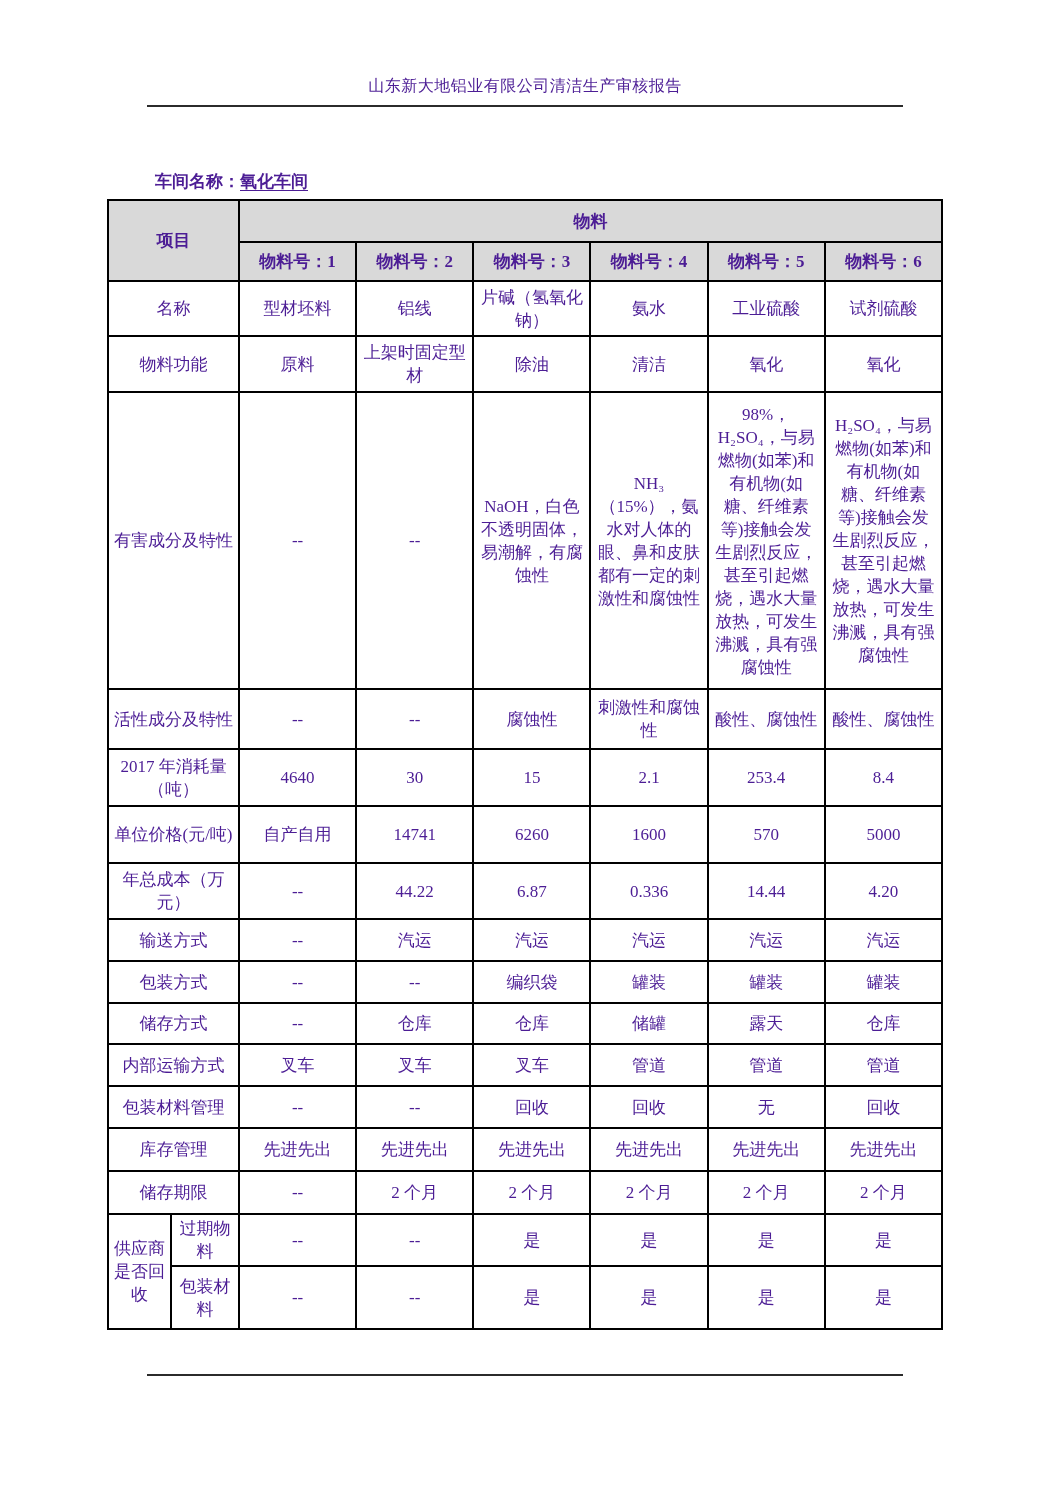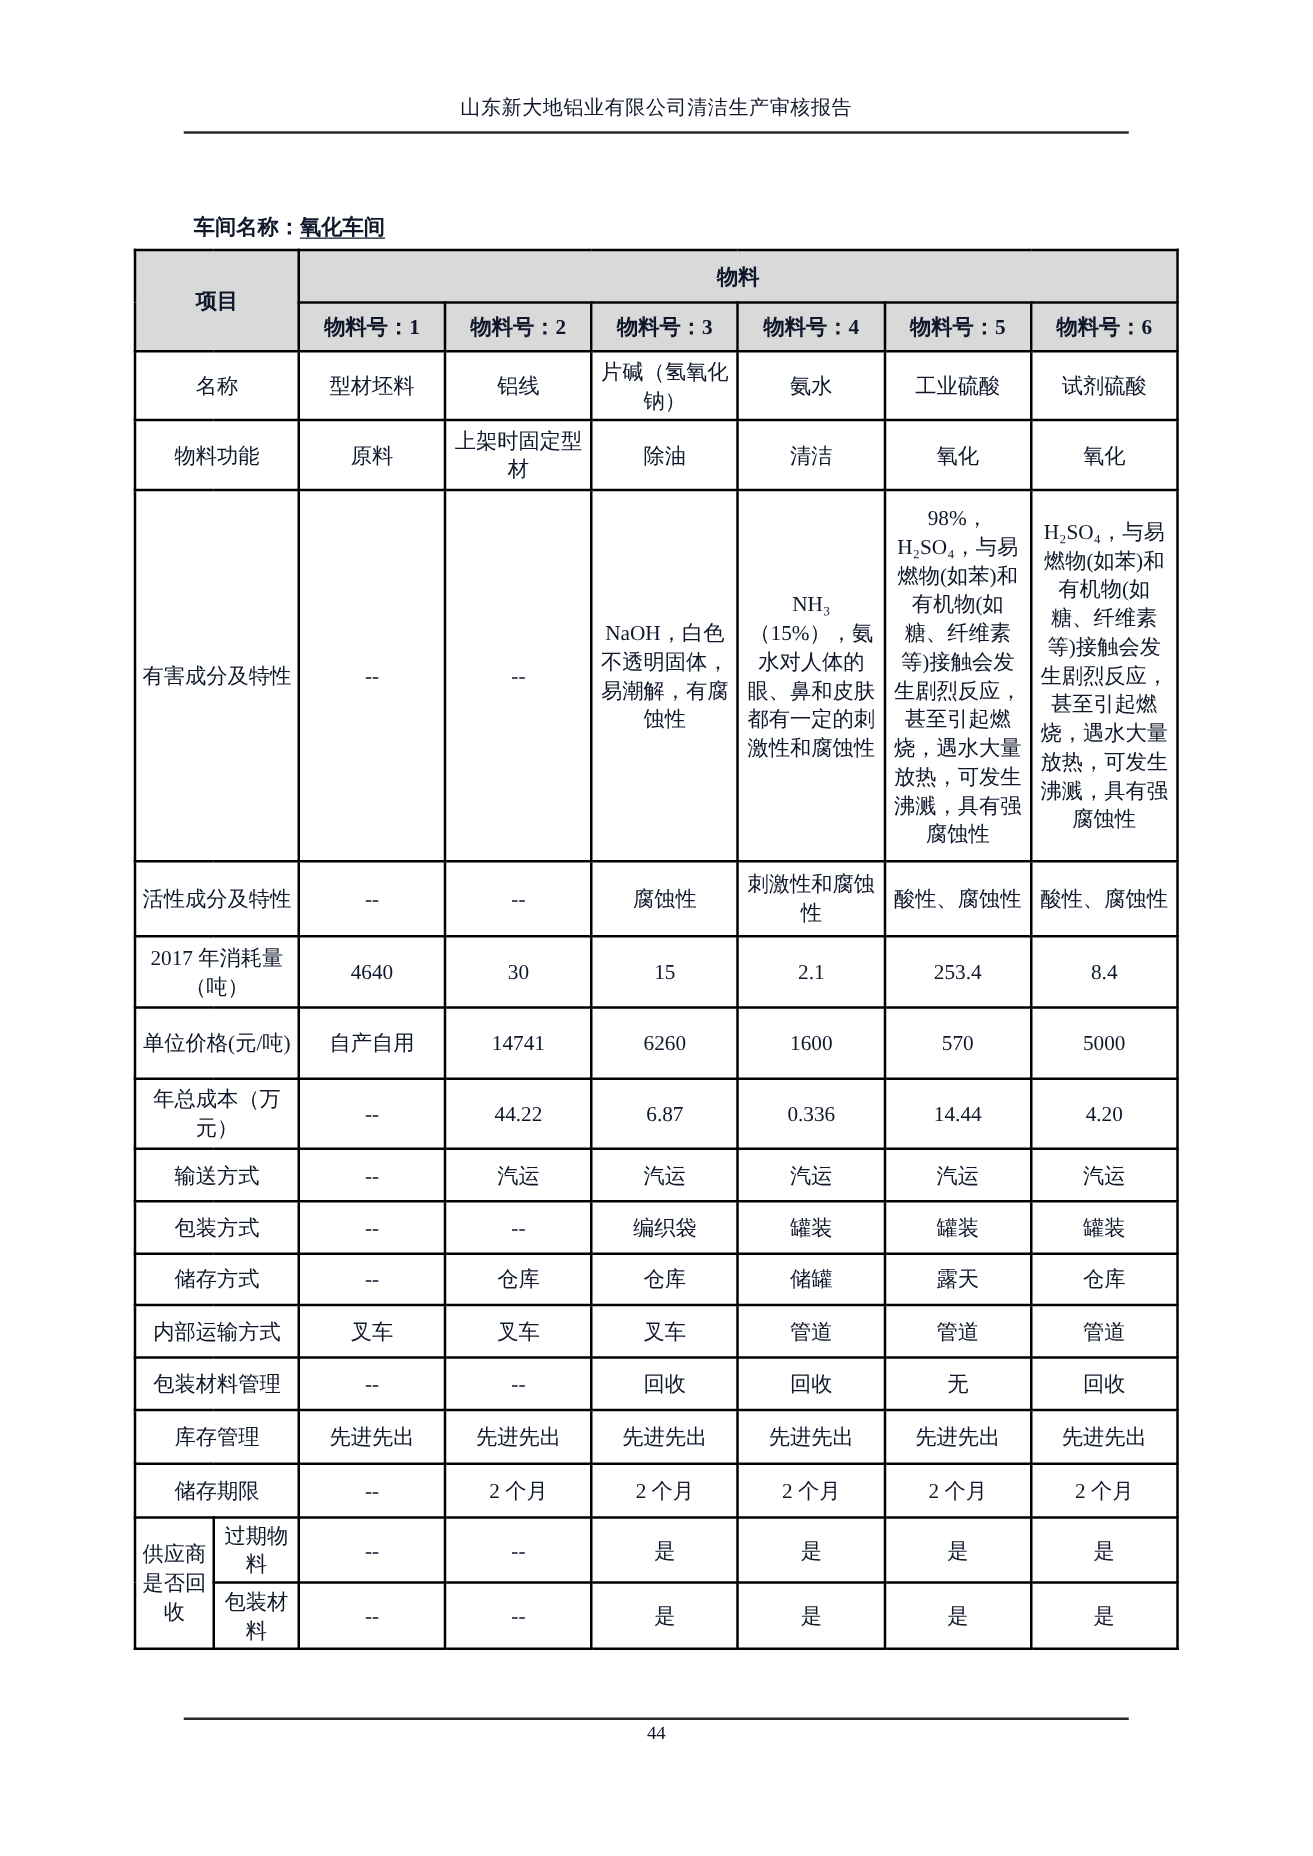--- a/index.html
+++ b/index.html
@@ -2,21 +2,21 @@
 <html><head>
 <meta charset="utf-8">
 <style>
   * { margin:0; padding:0; box-sizing:border-box; }
   html,body { background:#ffffff; }
   .page {
     position:relative;
     width:1050px; height:1485px;
     background:#ffffff;
     font-family:"Liberation Serif","DejaVu Serif",serif;
-    color:#0f172a;
+    color:#4c1d95;
     overflow:hidden;
   }
   .doc-header {
     position:absolute; top:76px; left:147px; width:756px;
     text-align:center;
     font-size:16px; letter-spacing:0.5px;
     padding-bottom:8px;
     border-bottom:2px solid #2b2b2b;
   }
   .doc-title {
@@ -232,29 +232,28 @@
           <tr style="height: 52px;">
             <th class="row-label supplier-label" rowspan="2">供应商是否回收</th>
             <th class="row-label sub-label">过期物料</th>
             <td>--</td>
             <td>--</td>
             <td>是</td>
             <td>是</td>
             <td>是</td>
             <td>是</td>
           </tr>
-          <tr style="height: 53px; padding-left: 40px;">
+          <tr style="height: 63px; padding-left: 40px;">
             <th class="row-label sub-label">包装材料</th>
             <td>--</td>
             <td>--</td>
             <td>是</td>
             <td>是</td>
             <td>是</td>
             <td>是</td>
           </tr>
         </tbody>
     </table>
   </div>
 
   <div class="footer-rule"></div>
-  <div class="page-number">44</div>
 
 </div>
 
 </body></html>

